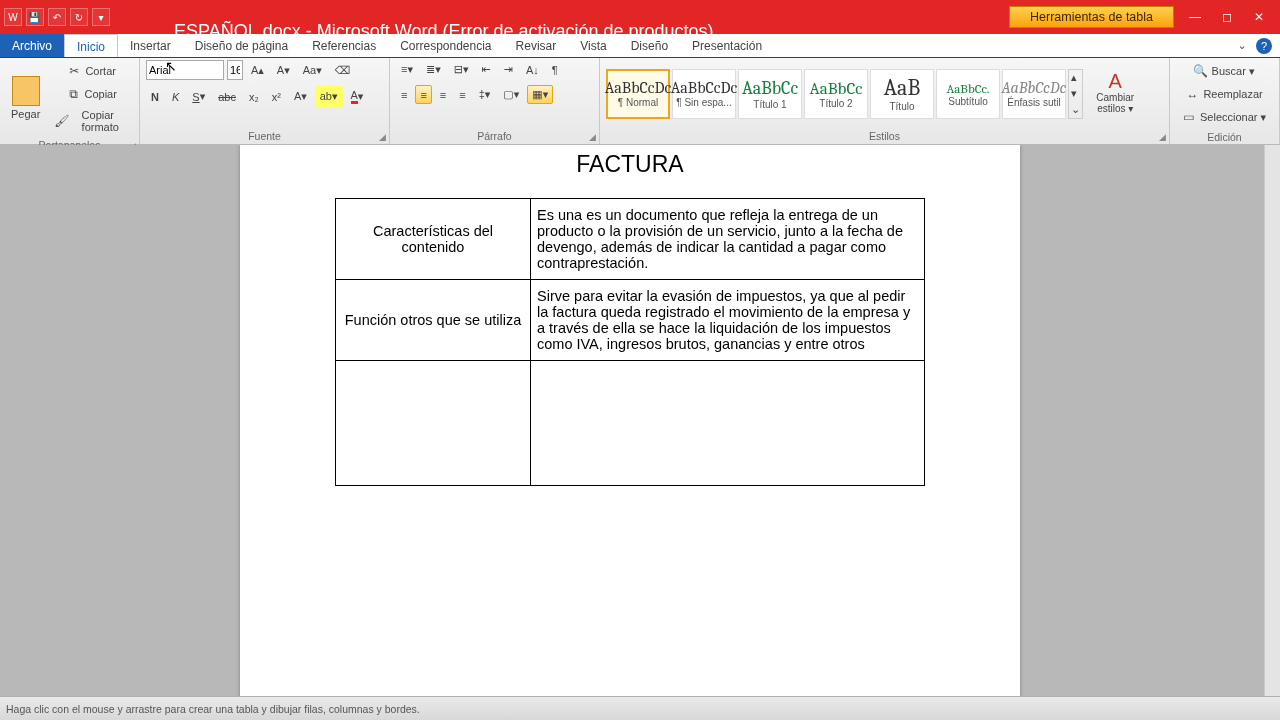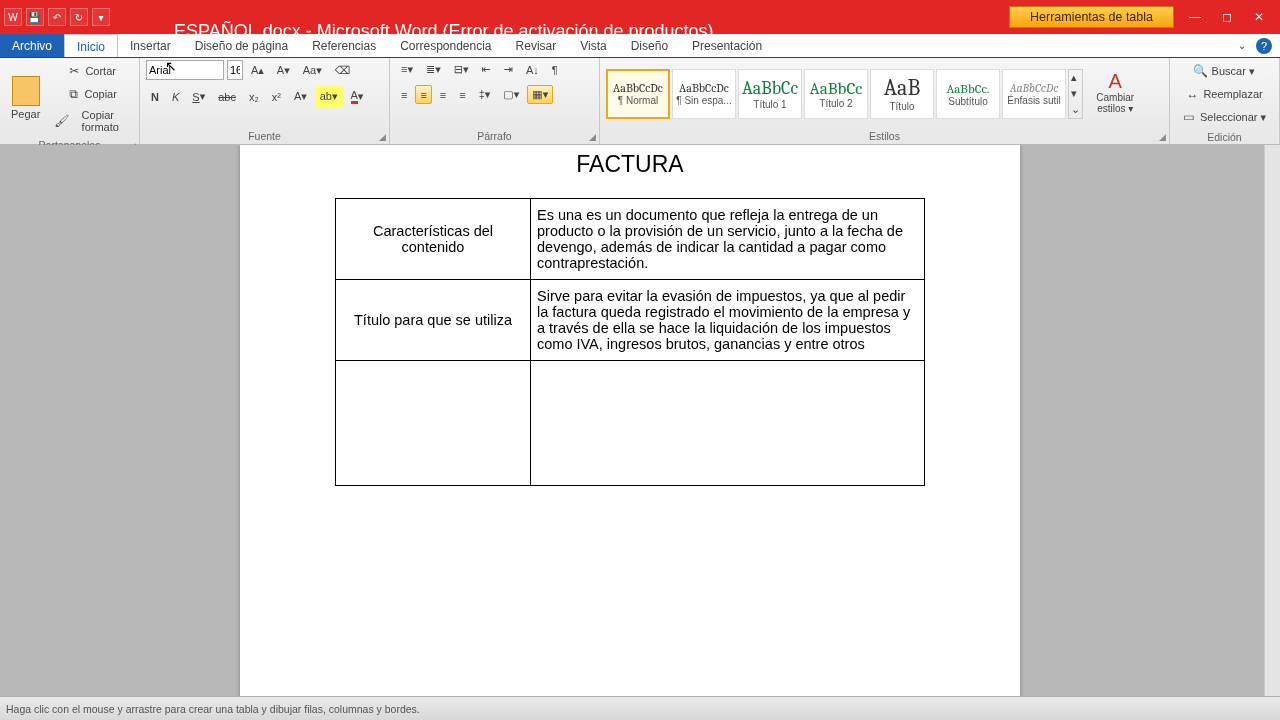--- a/index.html
+++ b/index.html
@@ -32,21 +32,21 @@
 .btn.active{border-color:#e7a60c;background:linear-gradient(#fff2c6,#ffd25c);}
 .vcol{display:flex;flex-direction:column;gap:1px;}
 .bigbtn{display:flex;flex-direction:column;align-items:center;justify-content:center;width:44px;gap:2px;}
 .sicon{width:16px;height:16px;display:inline-flex;align-items:center;justify-content:center;font-size:12px;}
 select.fake, input.fake{height:20px;border:1px solid #aaa;font-size:11px;padding:0 2px;background:#fff;}
 
 
 .styles-gal { display:flex; gap:2px; align-items:center; }
 .style-box { width:64px; height:50px; border:1px solid #ddd; background:#fff; display:flex; flex-direction:column; align-items:center; justify-content:center; font-size:10px; color:#555; }
 .style-box.sel { border:2px solid #f0a61c; background:#fffbe6; }
-.style-box .prev { font-family: Cambria, serif; font-size:12px; color:#333; }
+.style-box .prev { font-family: Cambria, serif; font-size:16px; color:#333; }
 .style-box.blue .prev{color:#15803d;}
 .style-box.big .prev{font-size:22px;}
 
 
 .workspace{position:absolute;top:145px;left:0;right:0;bottom:18px;background:#b8b8b8;overflow:hidden;}
 .page{position:absolute;left:240px;top:0;width:780px;min-height:560px;background:#fff;box-shadow:0 0 4px rgba(0,0,0,.3);}
 .page h1{font-family:Arial;font-size:23px;font-weight:normal;text-align:center;margin-top:6px;color:#000;}
 table.doc{border-collapse:collapse;margin:20px auto 0;width:590px;font-family:Arial;font-size:14.5px;color:#000;}
 table.doc td{border:1px solid #000;padding:8px 6px;vertical-align:middle;}
 table.doc td.l{width:195px;text-align:center;}
@@ -249,21 +249,21 @@
 <div class="workspace">
   <div class="page">
     <h1>FACTURA</h1>
     <table class="doc">
       <tbody>
           <tr>
         <td class="l">Características del contenido</td>
         <td>Es una es un documento que refleja la entrega de un producto o la provisión de un servicio, junto a la fecha de devengo, además de indicar la cantidad a pagar como contraprestación.</td>
       </tr>
       <tr>
-        <td class="l">Título para que se utiliza</td>
+        <td class="l">Función otros que se utiliza</td>
         <td>Sirve para evitar la evasión de impuestos, ya que al pedir la factura queda registrado el movimiento de la empresa y a través de ella se hace la liquidación de los impuestos como IVA, ingresos brutos, ganancias y entre otros</td>
       </tr>
       <tr class="empty">
         <td class="l"></td>
         <td></td>
       </tr>
     </tbody>
       </table>
   </div>
 </div>

